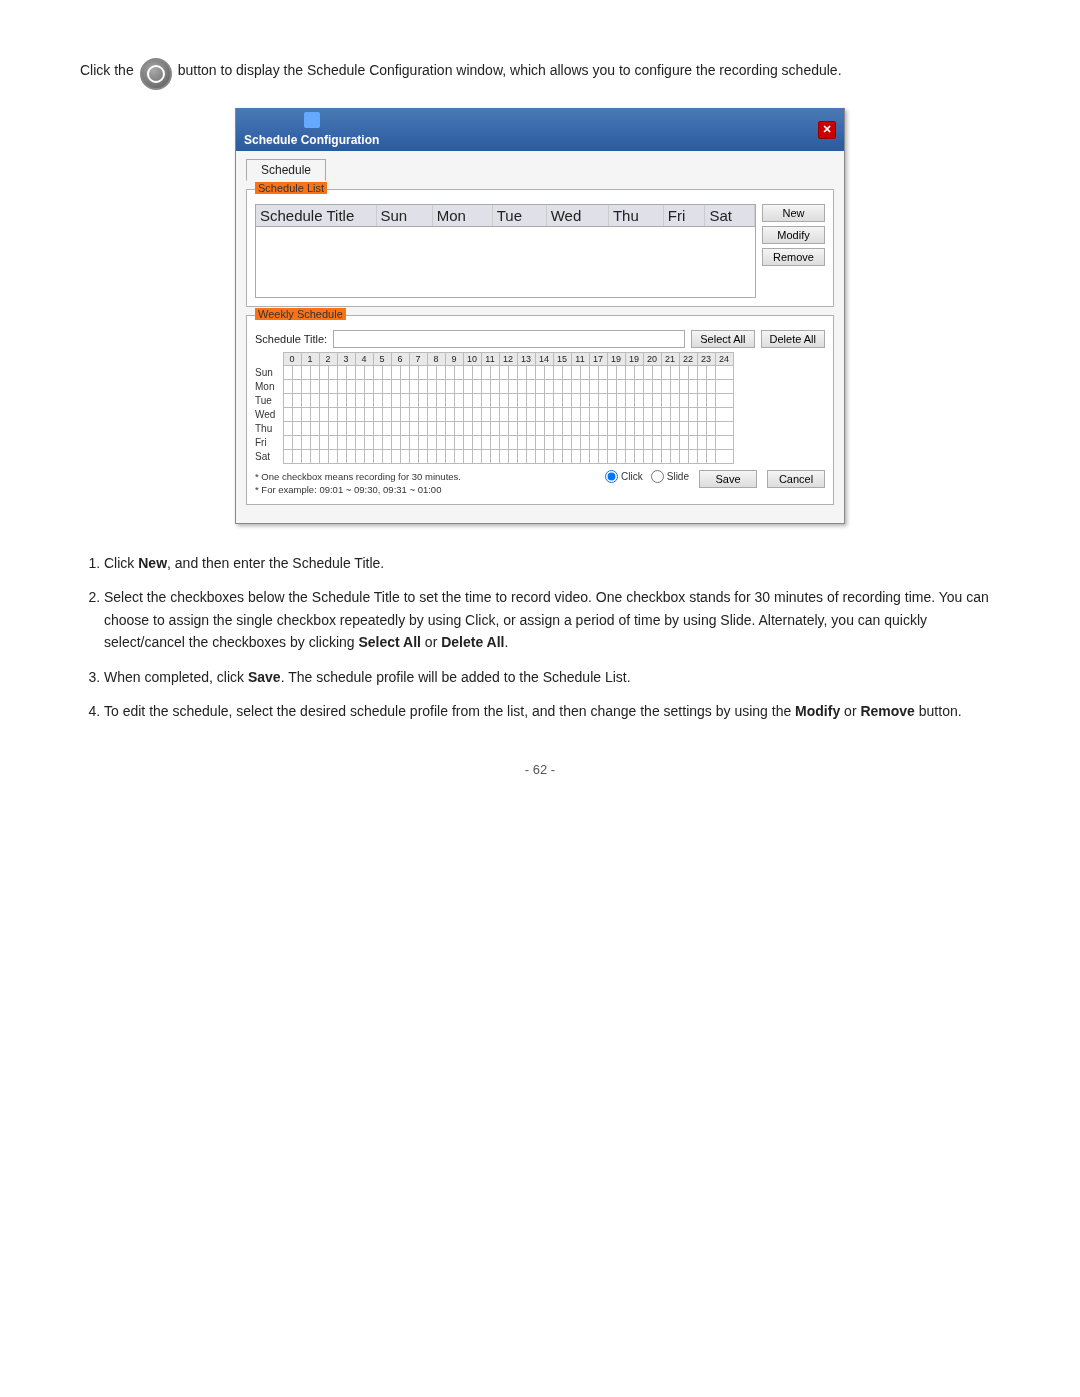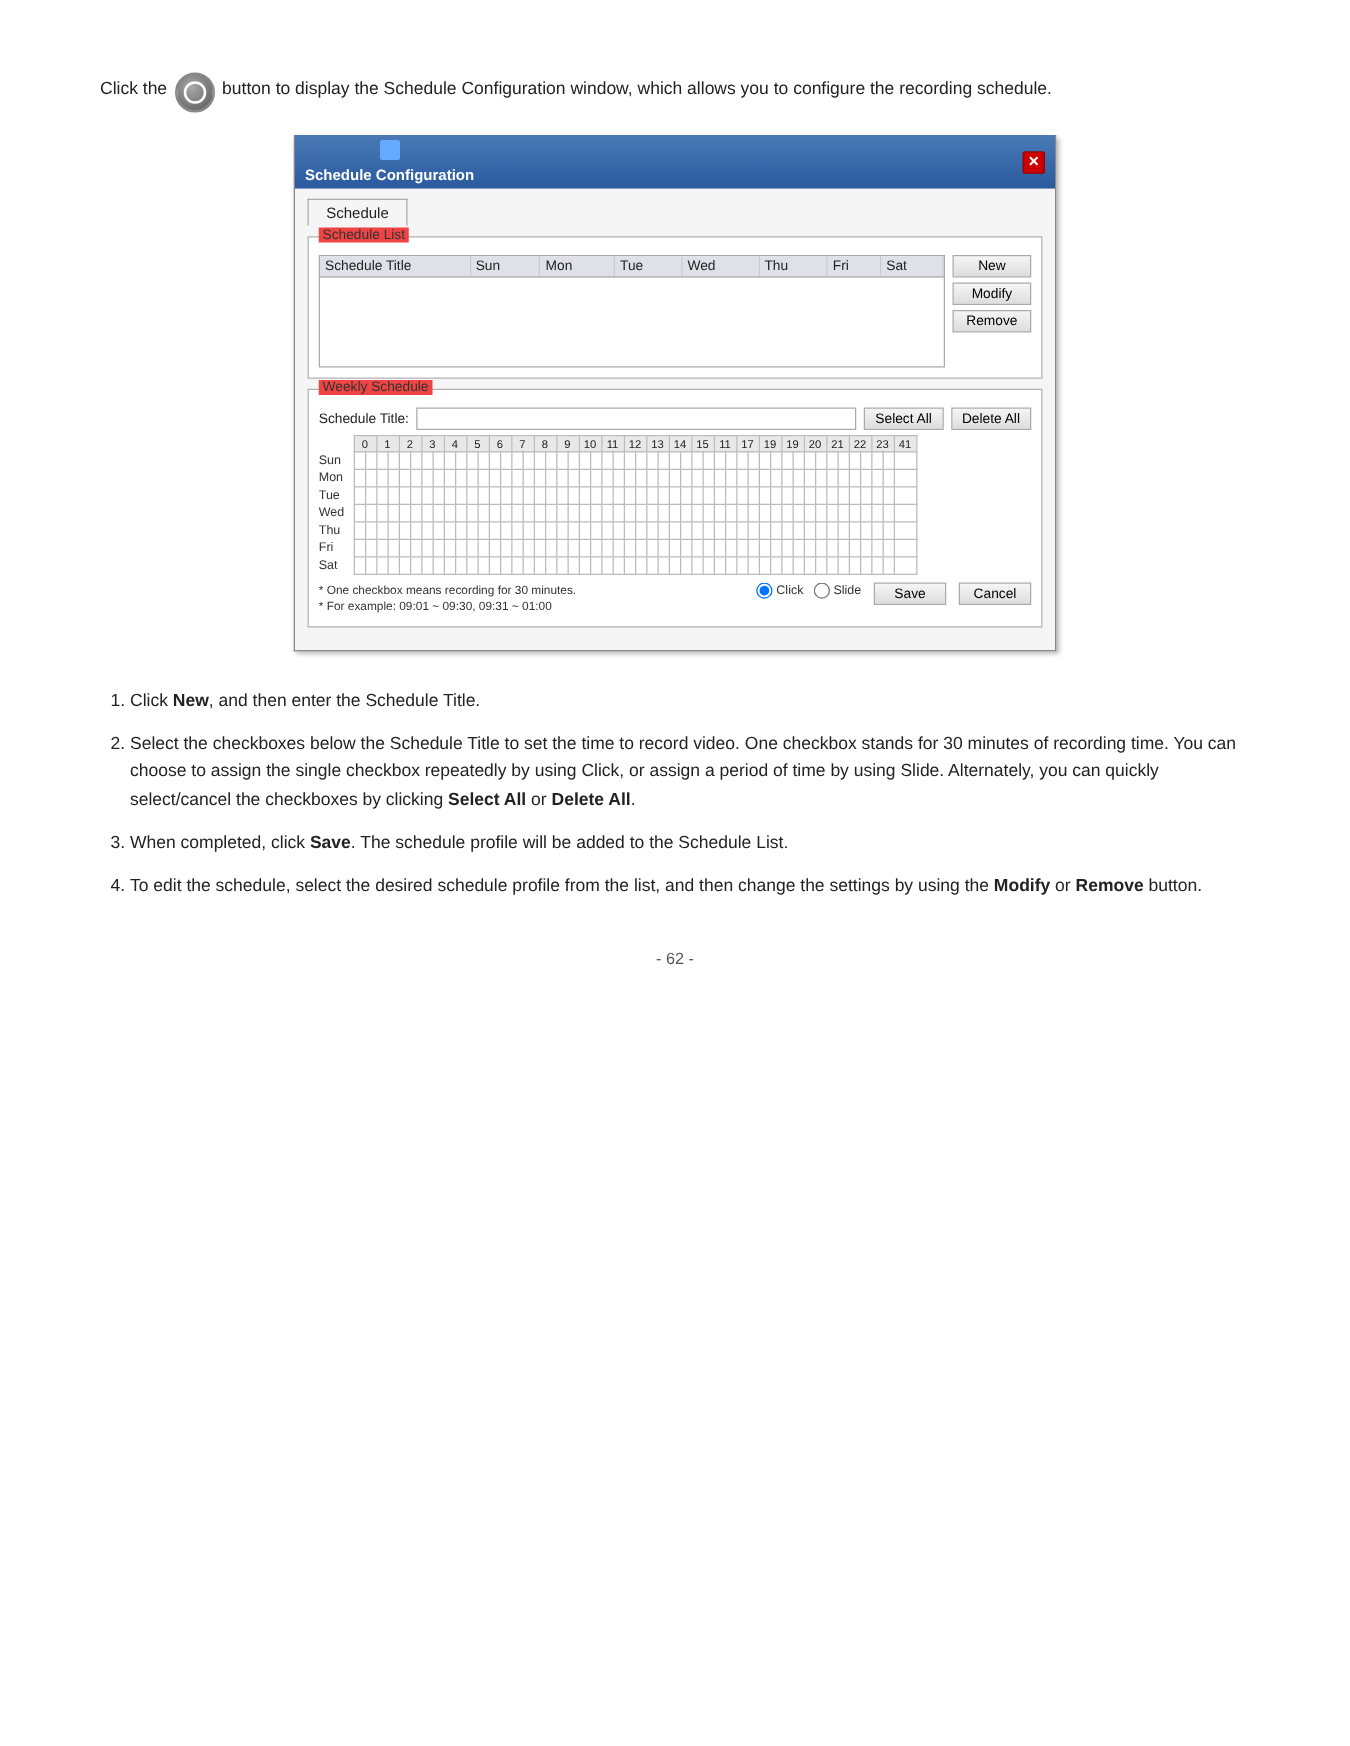--- a/index.html
+++ b/index.html
@@ -123,41 +123,41 @@
       border: 1px solid #b0b0b0;
       background: #fff;
       margin-bottom: 8px;
       padding: 6px 8px 8px 8px;
       position: relative;
     }
     .section-label {
       position: absolute;
       top: -8px;
       left: 8px;
-      background: #ef4444;
+      background: #f97316;
       font-size: 11px;
       padding: 0 3px;
       color: #333;
     }
 
     
     .schedule-list-area {
       display: flex;
       gap: 6px;
     }
     .schedule-list-table-wrap {
       flex: 1;
       border: 1px solid #aaa;
       background: #fff;
       min-height: 90px;
     }
     .sched-table {
       width: 100%;
       border-collapse: collapse;
-      font-size: 11px;
+      font-size: 15px;
     }
     .sched-table th {
       background: #e0e0e8;
       border-bottom: 1px solid #aaa;
       border-right: 1px solid #ccc;
       padding: 2px 4px;
       text-align: left;
       font-weight: normal;
       white-space: nowrap;
     }
@@ -385,21 +385,21 @@
               <td class="hour-header" colspan="2">14</td>
               <td class="hour-header" colspan="2">15</td>
               <td class="hour-header" colspan="2">11</td>
               <td class="hour-header" colspan="2">17</td>
               <td class="hour-header" colspan="2">19</td>
               <td class="hour-header" colspan="2">19</td>
               <td class="hour-header" colspan="2">20</td>
               <td class="hour-header" colspan="2">21</td>
               <td class="hour-header" colspan="2">22</td>
               <td class="hour-header" colspan="2">23</td>
-              <td class="hour-header">41</td>
+              <td class="hour-header">24</td>
             </tr>
           </thead>
           <tbody id="grid-body">
 
           <tr>
                 <td class="day-label">Sun</td>
                 <td class="time-cell"></td>
                 <td class="time-cell"></td>
                 <td class="time-cell"></td>
                 <td class="time-cell"></td>

